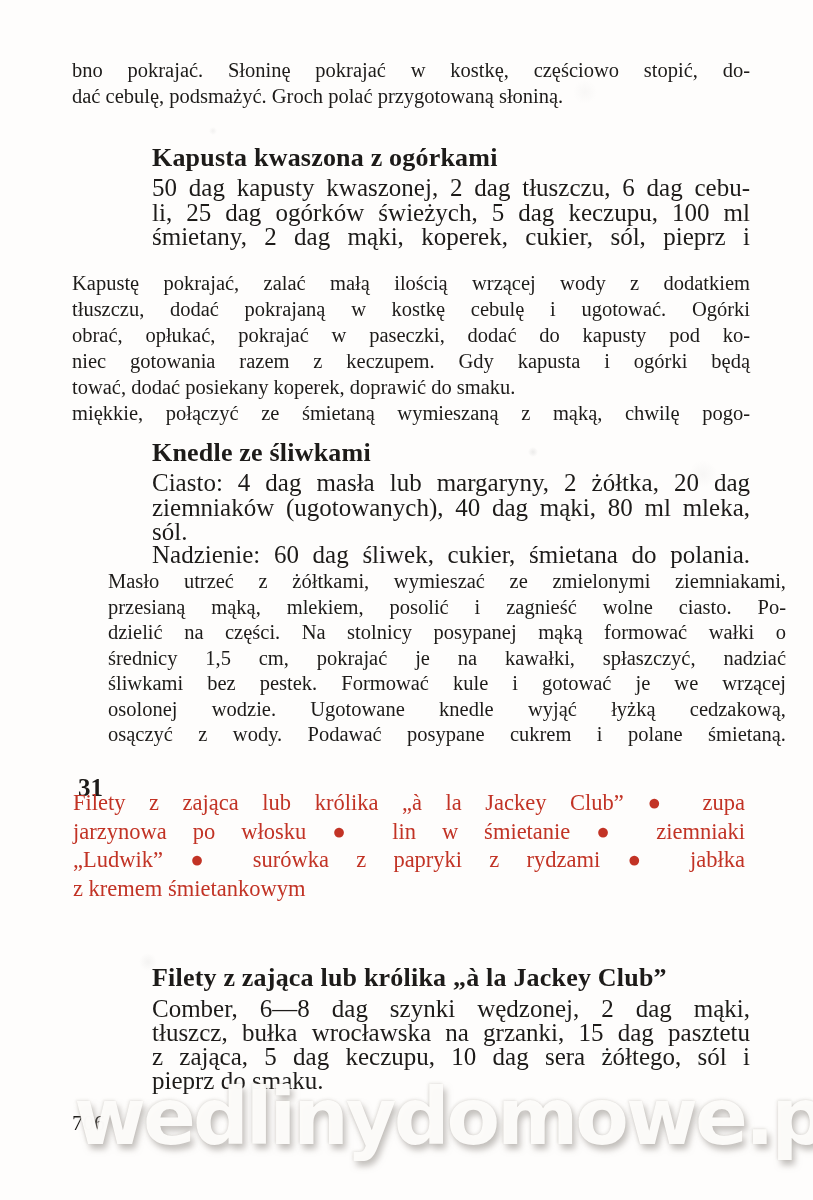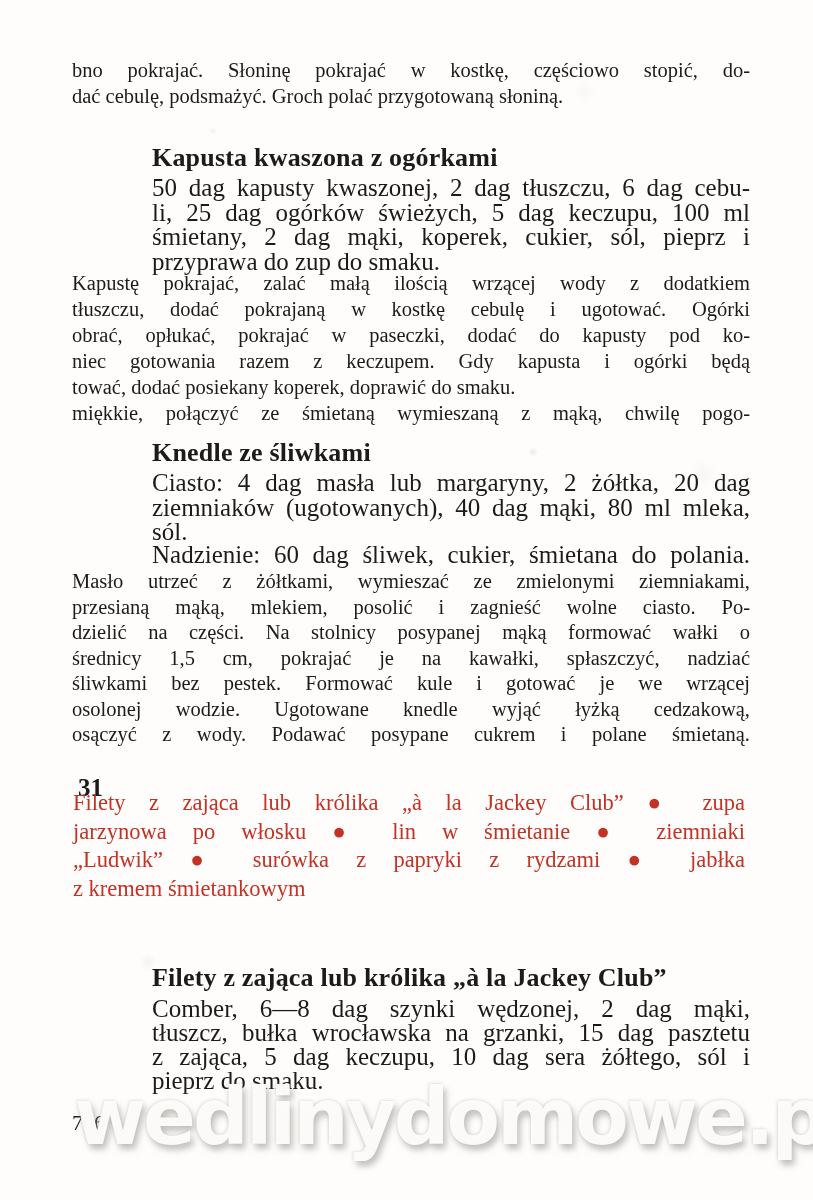--- a/index.html
+++ b/index.html
@@ -42,21 +42,21 @@
     white-space: nowrap;
   }
 
   .pos-intro     { top: 57px; }
   .pos-r1title   { top: 143px; }
   .pos-r1ing     { top: 176px; }
   .pos-r1method  { top: 270px; }
   .pos-r2title   { top: 438px; }
   .pos-r2dough   { top: 471px; }
   .pos-r2filling { top: 543px; }
-  .pos-r2method  { top: 569px; line-height: 25.5px; }
+  .pos-r2method  { top: 569px; line-height: 25.5px; margin-left: 36px; }
   .pos-r3title   { top: 963px; }
   .pos-r3ing     { top: 997px; line-height: 24px; }
 
   .menu-number {
     position: absolute;
     left: 78px;
     top: 774px;
     font-size: 25px;
     font-weight: bold;
   }
@@ -105,21 +105,20 @@
       <div class="ln st">bno pokrajać. Słoninę pokrajać w kostkę, częściowo stopić, do-</div>
       <div class="ln">dać cebulę, podsmażyć. Groch polać przygotowaną słoniną.</div>
     </div>
 
   <h2 class="recipe-title pos-r1title">Kapusta kwaszona z ogórkami</h2>
 
   <div class="para indent ing-text pos-r1ing">
       <div class="ln st">50 dag kapusty kwaszonej, 2 dag tłuszczu, 6 dag cebu-</div>
       <div class="ln st">li, 25 dag ogórków świeżych, 5 dag keczupu, 100 ml</div>
       <div class="ln st">śmietany, 2 dag mąki, koperek, cukier, sól, pieprz i</div>
-      <div class="ln">przyprawa do zup do smaku.</div>
     </div>
 
   <div class="para w-full body-text pos-r1method">
       <div class="ln st">Kapustę pokrajać, zalać małą ilością wrzącej wody z dodatkiem</div>
       <div class="ln st">tłuszczu, dodać pokrajaną w kostkę cebulę i ugotować. Ogórki</div>
       <div class="ln st">obrać, opłukać, pokrajać w paseczki, dodać do kapusty pod ko-</div>
       <div class="ln st">niec gotowania razem z keczupem. Gdy kapusta i ogórki będą</div>
       <div class="ln">tować, dodać posiekany koperek, doprawić do smaku.</div>
       <div class="ln st">miękkie, połączyć ze śmietaną wymieszaną z mąką, chwilę pogo-</div>
     </div>

